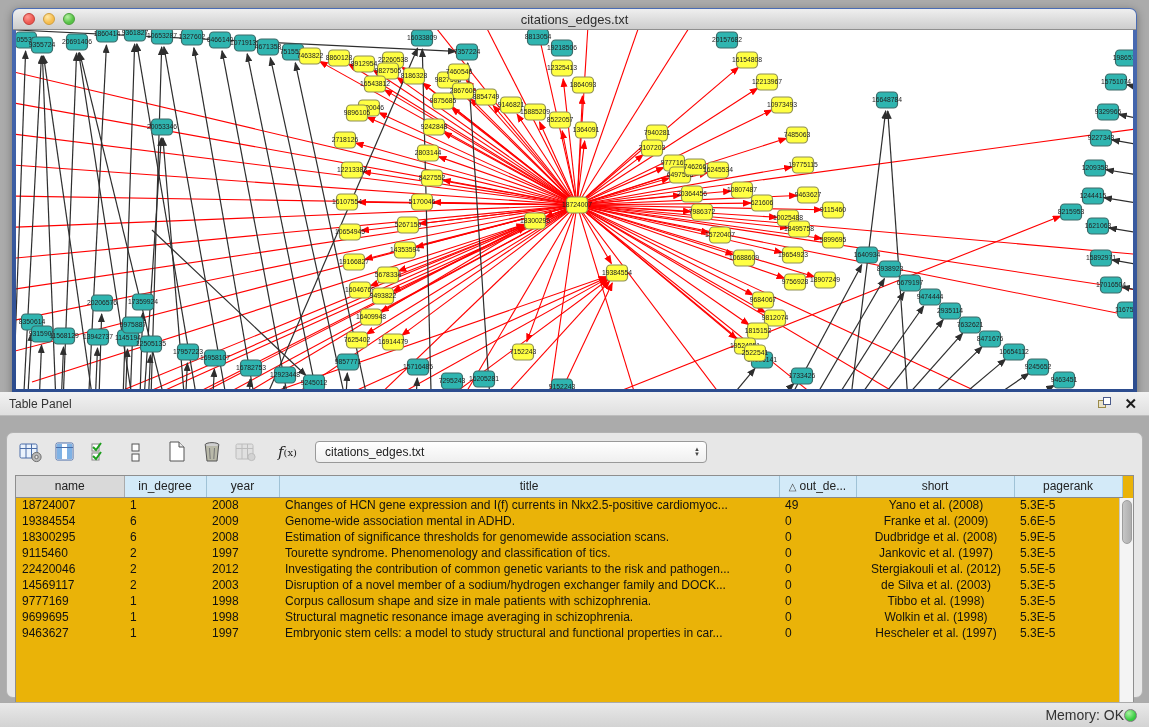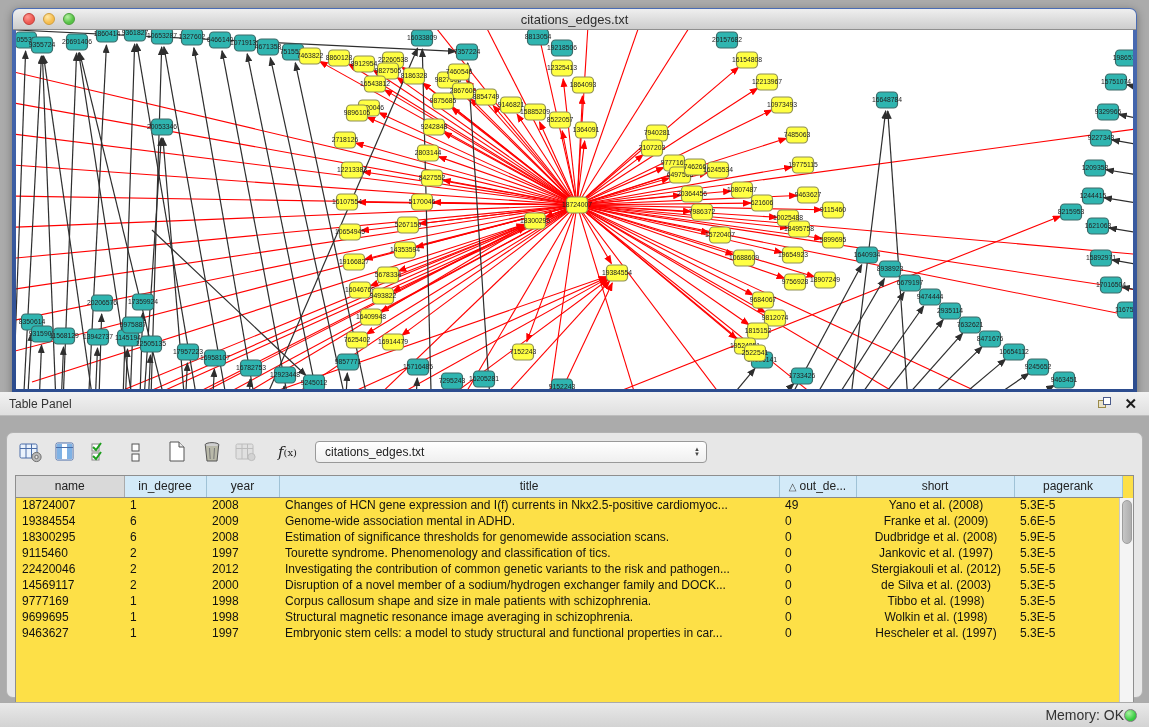--- a/index.html
+++ b/index.html
@@ -47,21 +47,21 @@
   .tb-btn.disabled { opacity:.45; }
   .fx { font-family:"DejaVu Serif", serif; font-size:13px; color:#222; }
   .fx i { font-size:15px; }
   .combo { width:392px; height:22px; margin-left:6px; border:1px solid #999; border-radius:4px;
     background:linear-gradient(180deg,#ffffff,#efefef); display:flex; align-items:center; font-size:12px; color:#222; }
   .combo .val { flex:1; padding-left:9px; }
   .combo .spin { width:18px; display:flex; flex-direction:column; align-items:center; justify-content:center;
     line-height:5px; font-size:6px; color:#444; }
 
   
-  .table-wrap { position:relative; margin:4px 8px 0 8px; height:232px; border:1px solid #8e8e8e; background:#fde047; }
+  .table-wrap { position:relative; margin:4px 8px 0 8px; height:232px; border:1px solid #8e8e8e; background:#eab308; }
   table { border-collapse:collapse; table-layout:fixed; width:1106px; }
   th { height:21px; background:#d3eaf8; border-right:1px solid #9fc2d6; border-bottom:1px solid #8a8a8a;
     font-size:12px; font-weight:normal; color:#222; text-align:center; overflow:hidden; white-space:nowrap; }
   th.gray { background:#d9d9d9; border-right:1px solid #aaa; }
   th .sortmark { font-size:10px; color:#444; margin-right:3px; }
   td { height:16px; font-size:12px; color:#111; padding:0 4px 0 6px; overflow:hidden; white-space:nowrap; }
   td.center { text-align:center; }
   .vscroll { position:absolute; right:0; top:22px; bottom:0; width:14px; background:#f4f4f4; border-left:1px solid #c9c9c9; }
   .vscroll .thumb { position:absolute; left:1.5px; top:2px; width:10px; height:44px; border-radius:6px;
     background:linear-gradient(90deg,#c6c6c6,#aeaeae); border:1px solid #9d9d9d; }
@@ -958,21 +958,21 @@
             <td>2</td>
             <td>2012</td>
             <td>Investigating the contribution of common genetic variants to the risk and pathogen...</td>
             <td>0</td>
             <td class="center">Stergiakouli et al. (2012)</td>
             <td>5.5E-5</td>
           </tr>
           <tr>
             <td>14569117</td>
             <td>2</td>
-            <td>2000</td>
+            <td>2003</td>
             <td>Disruption of a novel member of a sodium/hydrogen exchanger family and DOCK...</td>
             <td>0</td>
             <td class="center">de Silva et al. (2003)</td>
             <td>5.3E-5</td>
           </tr>
           <tr>
             <td>9777169</td>
             <td>1</td>
             <td>1998</td>
             <td>Corpus callosum shape and size in male patients with schizophrenia.</td>

